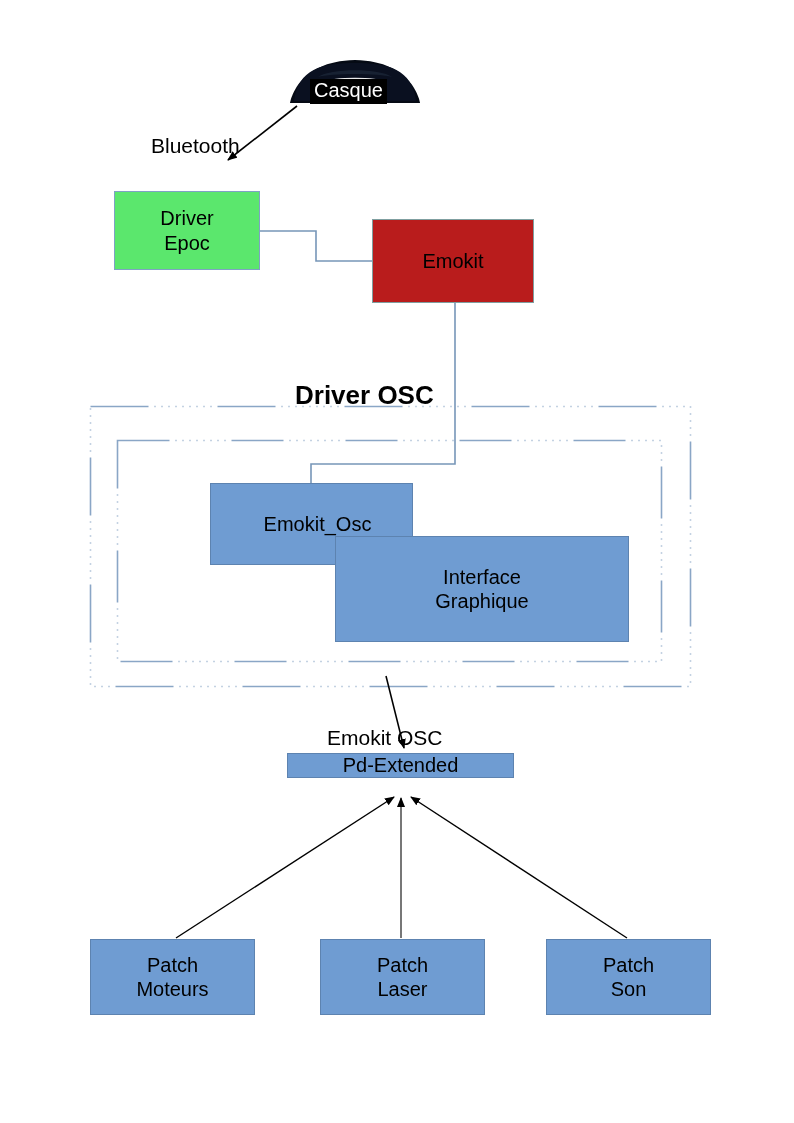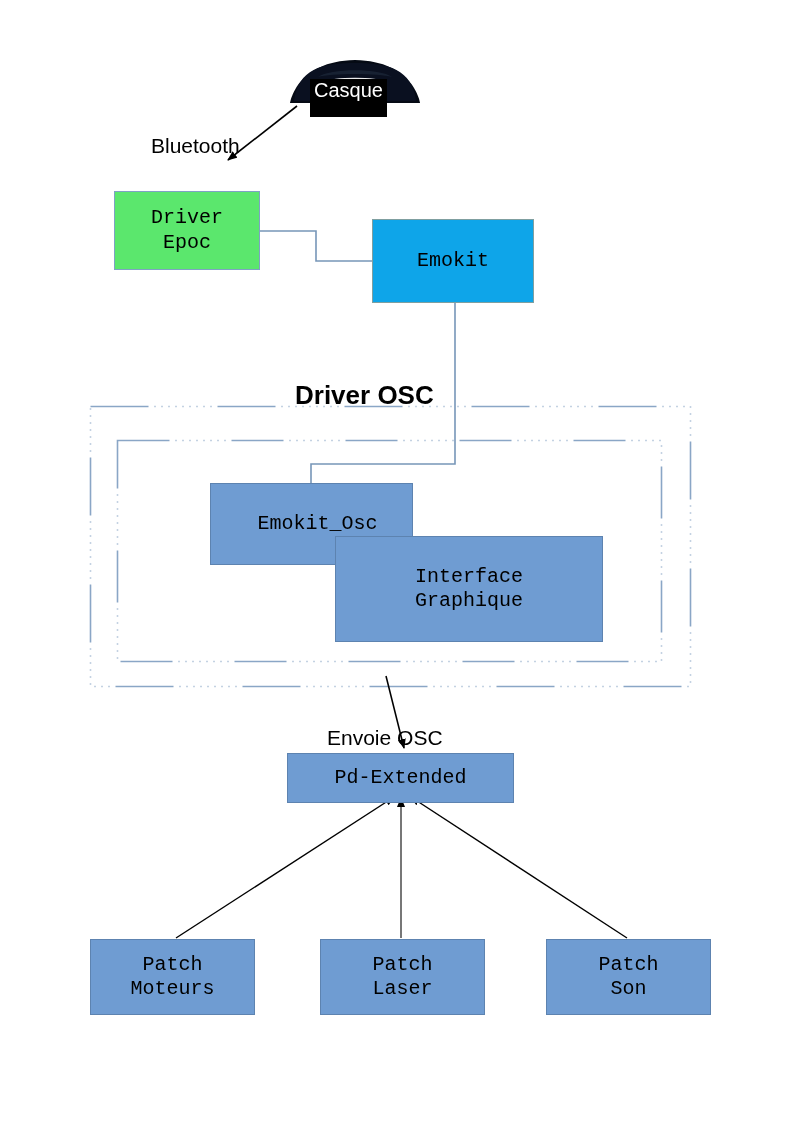--- a/index.html
+++ b/index.html
@@ -26,21 +26,20 @@
   .node {
     position: absolute;
     box-sizing: border-box;
     display: flex;
     align-items: center;
     justify-content: center;
     text-align: center;
     line-height: 1.22;
     white-space: pre-line;
     z-index: 5;
-    font-family: Liberation Mono, monospace;
   }
 
   
   #casque-group {
     position: absolute;
     left: 288px;
     top: 57px;
     width: 134px;
     height: 48px;
     z-index: 6;
@@ -51,33 +50,33 @@
     width: 134px;
     height: 48px;
   }
   #casque-label {
     position: absolute;
     left: 22px;
     top: 22px;
     background: #000000;
     color: #ffffff;
     font-size: 20px;
-    padding: 1px 4px 16px 4px;
+    padding: 1px 4px 3px 4px;
     line-height: 1.05;
     z-index: 7;
     white-space: nowrap;
   }
 
   
   .box-green-1 {
     background: #5BE76D;
     border: 1px solid #7fa2c4;
   }
   .box-green-2 {
-    background: #0ea5e9;
+    background: #b91c1c;
     border: 1px solid #7f9fa0;
   }
   
   .box-blue {
     background: #6F9CD2;
     border: 1px solid #5d83b0;
   }
 
   #driver-epoc {
     left: 114px; top: 191px; width: 146px; height: 79px;
@@ -87,26 +86,26 @@
     left: 372px; top: 219px; width: 162px; height: 84px;
     font-size: 20px;
   }
   #emokit-osc {
     left: 210px; top: 483px; width: 203px; height: 82px;
     font-size: 20px;
     z-index: 5;
     padding-left: 12px;
   }
   #interface-graphique {
-    left: 335px; top: 536px; width: 268px; height: 106px;
+    left: 335px; top: 536px; width: 294px; height: 106px;
     font-size: 20px;
     z-index: 6;
   }
   #pd-extended {
-    left: 287px; top: 753px; width: 227px; height: 50px;
+    left: 287px; top: 753px; width: 227px; height: 25px;
     font-size: 20px;
   }
   #patch-moteurs {
     left: 90px; top: 939px; width: 165px; height: 76px;
     font-size: 20px;
   }
   #patch-laser {
     left: 320px; top: 939px; width: 165px; height: 76px;
     font-size: 20px;
   }
@@ -240,15 +239,15 @@
 
   <div class="node box-blue" id="patch-son">
     <span>Patch
 Son</span>
   </div>
 
   <div class="label" id="label-bluetooth">Bluetooth</div>
 
   <div class="label" id="label-relais-osc">Driver OSC</div>
 
-  <div class="label" id="label-envoie-osc">Envoie OSC</div>
+  <div class="label" id="label-envoie-osc">Emokit OSC</div>
 
 </div>
 
 </body></html>

